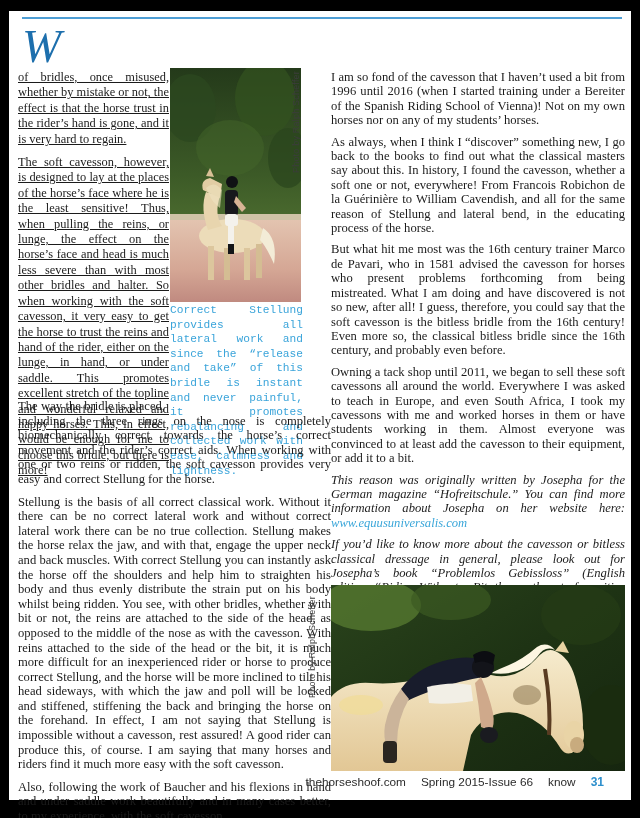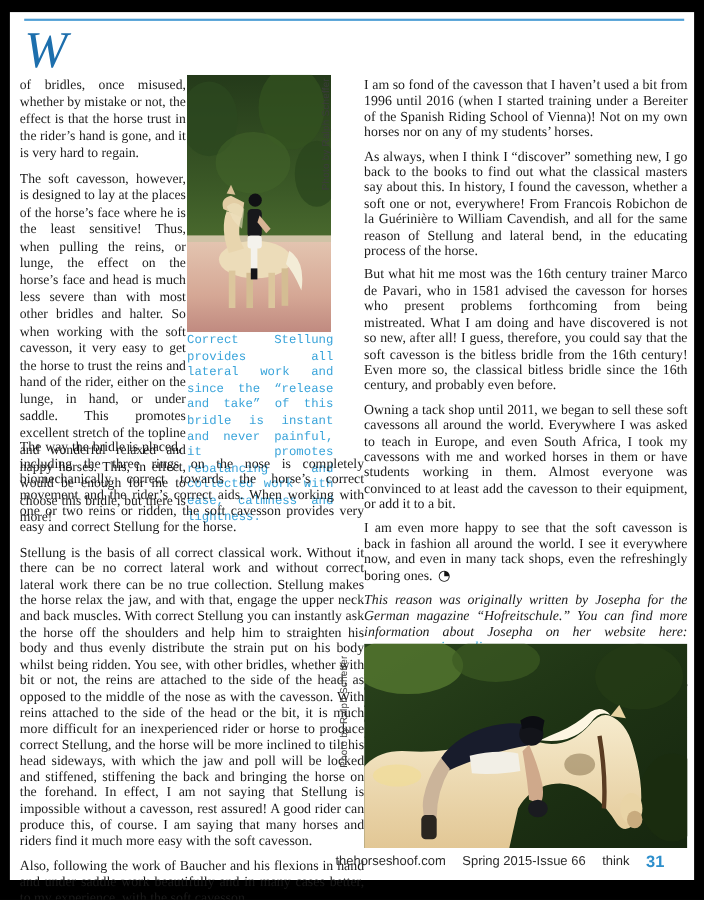--- a/index.html
+++ b/index.html
@@ -12,21 +12,21 @@
   .rule{position:absolute;left:22px;top:17px;width:600px;height:2px;background:#4f9fd5;}
   .header{position:absolute;left:22px;top:25px;width:600px;color:#2196ce;
           font-family:"Liberation Sans",sans-serif;font-size:13.8px;line-height:1.3;
           text-align:left;}
   .dropcap{float:left;font-family:"Liberation Serif",serif;font-style:italic;
            font-size:47px;line-height:0.82;color:#1d6fad;margin:2px 7px 0 0;}
 
   
   .col{color:#1b1b1b;text-align:justify;hyphens:auto;-webkit-hyphens:auto;}
   .col p{margin:0 0 8px 0;}
-  .narrow{left:18px;top:70px;width:151px;font-size:12.4px;line-height:15.4px;}
+  .narrow{left:18px;top:70px;width:151px;font-size:12.4px;line-height:15.4px;text-decoration:underline;}
   .wide{left:18px;top:399px;width:313px;font-size:12.6px;line-height:14.6px;}
   .rightcol{left:331px;top:70px;width:294px;font-size:12.6px;line-height:14.4px;}
   .rightcol p{margin:0 0 7px 0;}
   .notch{float:right;width:166px;height:12px;}
   .italic{font-style:italic;}
   .link{color:#3aa6d9;text-decoration:none;cursor:pointer;}
   .endmark{font-size:13px;color:#111;margin-left:5px;font-family:"DejaVu Sans",sans-serif;}
 
   
   .photo{overflow:hidden;display:block;}
@@ -38,21 +38,21 @@
           transform-origin:left bottom;letter-spacing:0.2px;}
 
   
   .caption{position:absolute;left:170px;top:303px;width:133px;
            font-family:Liberation Mono, monospace;font-size:11.2px;line-height:14.6px;
            color:#3aa4da;text-align:justify;}
 
   
   .footer{position:absolute;right:36px;top:775px;display:flex;align-items:flex-start;gap:15px;
           font-family:"Liberation Sans",sans-serif;font-size:11.8px;color:#2b2b2b;}
-  .pagenum{color:#2d8fcc;font-weight:bold;font-size:15px;}
+  .pagenum{color:#2d8fcc;font-weight:bold;font-size:12px;}
 </style>
 </head>
 <body>
 
 <div class="frame">
   <div class="page"></div>
 
   <div class="rule"></div>
 
   <div class="header">
@@ -115,21 +115,20 @@
     <p>Stellung is the basis of all correct classical work. Without it there can be no correct lateral work and without correct lateral work there can be no true collection. Stellung makes the horse relax the jaw, and with that, engage the upper neck and back muscles. With correct Stellung you can instantly ask the horse off the shoulders and help him to straighten his body and thus evenly distribute the strain put on his body whilst being ridden. You see, with other bridles, whether with bit or not, the reins are attached to the side of the head, as opposed to the middle of the nose as with the cavesson. With reins attached to the side of the head or the bit, it is much more difficult for an inexperienced rider or horse to produce correct Stellung, and the horse will be more inclined to tilt his head sideways, with which the jaw and poll will be locked and stiffened, stiffening the back and bringing the horse on the forehand. In effect, I am not saying that Stellung is impossible without a cavesson, rest assured! A good rider can produce this, of course. I am saying that many horses and riders find it much more easy with the soft cavesson.</p>
     <p>Also, following the work of Baucher and his flexions in hand and under saddle work beautifully and in many cases better, to my experience, with the soft cavesson.</p>
 
   </div>
 
   <div class="abs col rightcol">
     <p>I am so fond of the cavesson that I haven’t used a bit from 1996 until 2016 (when I started training under a Bereiter of the Spanish Riding School of Vienna)! Not on my own horses nor on any of my students’ horses.</p>
     <p>As always, when I think I “discover” something new, I go back to the books to find out what the classical masters say about this. In history, I found the cavesson, whether a soft one or not, everywhere! From Francois Robichon de la Guérinière to William Cavendish, and all for the same reason of Stellung and lateral bend, in the educating process of the horse.</p>
     <p>But what hit me most was the 16th century trainer Marco de Pavari, who in 1581 advised the cavesson for horses who present problems forthcoming from being mistreated. What I am doing and have discovered is not so new, after all! I guess, therefore, you could say that the soft cavesson is the bitless bridle from the 16th century! Even more so, the classical bitless bridle since the 16th century, and probably even before.</p>
     <p>Owning a tack shop until 2011, we began to sell these soft cavessons all around the world. Everywhere I was asked to teach in Europe, and even South Africa, I took my cavessons with me and worked horses in them or have students working in them. Almost everyone was convinced to at least add the cavesson to their equipment, or add it to a bit.</p>
-    <p><span>I am even more happy to see that the soft cavesson is back in fashion all around the world. I see it everywhere now, and even in many tack shops, even the refreshingly boring ones.</span><span class="endmark">◔</span></p>
     <p class="italic"><span>This reason was originally written by Josepha for the German magazine “Hofreitschule.” You can find more information about Josepha on her website here: </span><a class="link">www.equusuniversalis.com</a></p>
     <p class="italic">If you’d like to know more about the cavesson or bitless classical dressage in general, please look out for Josepha’s book “Problemlos Gebissloss” (English edition: “Riding Without a Bit, the gentle art of sensitive riding”) published by Cadmos.</p>
   </div>
 
   <div class="abs photo" style="left:331px;top:585px;width:294px;height:186px;">
     <svg width="294" height="186" viewBox="0 0 294 186">
       <defs>
         <linearGradient id="trees2" x1="0" y1="0" x2="1" y2="1">
           <stop offset="0" stop-color="#2a431c"></stop>
             <stop offset="0.5" stop-color="#1e3314"></stop>
@@ -164,16 +163,16 @@
       <path d="M214,84 Q220,120 218,150" stroke="#5a3c22" stroke-width="4" fill="none"></path>
       <ellipse cx="30" cy="120" rx="22" ry="10" fill="#f0dc9a" opacity="0.8"></ellipse>
     </svg>
   </div>
 
   <div class="credit" style="left:317px;top:688px;">Photo by Ralph Scheffer</div>
 
   <div class="footer">
     <span>thehorseshoof.com</span>
     <span>Spring 2015-Issue 66</span>
-    <span>think</span>
+    <span>know</span>
     <span class="pagenum">31</span>
   </div>
 </div>
 
 </body></html>

